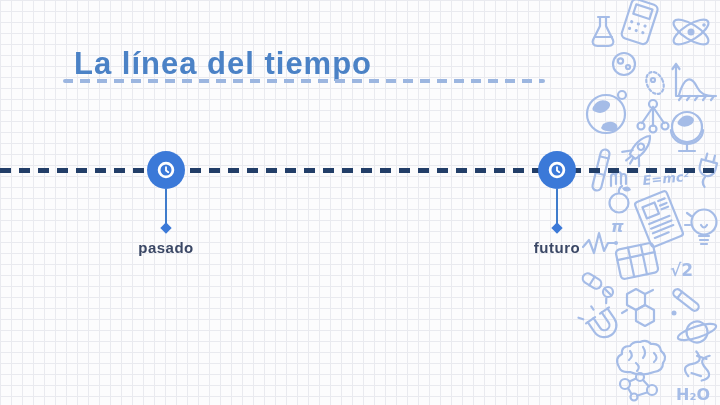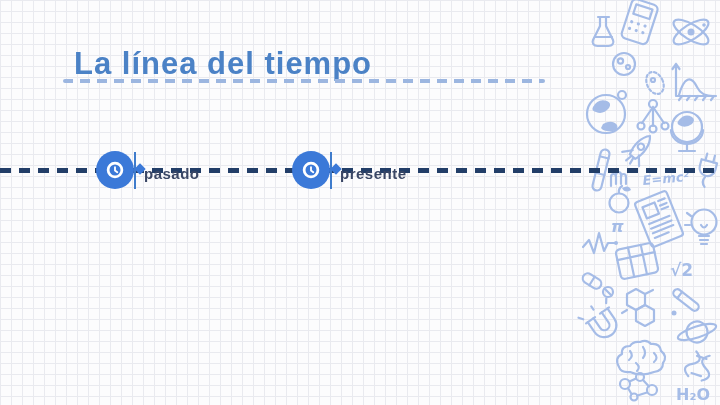--- a/index.html
+++ b/index.html
@@ -27,21 +27,21 @@
     position:absolute;left:63px;top:79px;width:482px;height:4px;z-index:2;
     background:repeating-linear-gradient(90deg,#9cb6e0 0 10px,transparent 10px 17px);
     border-radius:2px;
   }
   .timeline-line{
     position:absolute;left:0;top:168px;width:720px;height:5px;z-index:3;
     background:repeating-linear-gradient(90deg,#223e68 0 11px,transparent 11px 19px);
   }
   .marker{
     position:absolute;top:151px;width:140px;z-index:4;
-    display:flex;flex-direction:row;align-items:center;
+    display:flex;flex-direction:column;align-items:center;
   }
   .marker .dot{
     width:38px;height:38px;border-radius:50%;
     background:#3b79d8;
     display:flex;align-items:center;justify-content:center;
   }
   .marker .stem{width:2px;height:37px;background:#3f7ccc;}
   .marker .diamond{
     width:8px;height:8px;background:#3b79d8;transform:rotate(45deg);
     margin-top:-2px;
@@ -208,26 +208,26 @@
       <svg viewBox="0 0 24 24" width="22" height="22">
         <circle cx="12" cy="12" r="7.5" fill="none" stroke="#ffffff" stroke-width="3"></circle>
         <path d="M12 9 v3.5 l2.5 2" fill="none" stroke="#ffffff" stroke-width="2" stroke-linecap="round"></path>
       </svg>
     </div>
     <div class="stem"></div>
     <div class="diamond"></div>
     <div class="label">pasado</div>
   </div>
 
-  <div class="marker m2">
+
+  <div class="marker m3">
     <div class="dot">
       <svg viewBox="0 0 24 24" width="22" height="22">
         <circle cx="12" cy="12" r="7.5" fill="none" stroke="#ffffff" stroke-width="3"></circle>
         <path d="M12 9 v3.5 l2.5 2" fill="none" stroke="#ffffff" stroke-width="2" stroke-linecap="round"></path>
       </svg>
     </div>
     <div class="stem"></div>
     <div class="diamond"></div>
-    <div class="label">presente</div>
+    <div class="label">futuro</div>
   </div>
 
-
 </div>
 
 </body></html>

